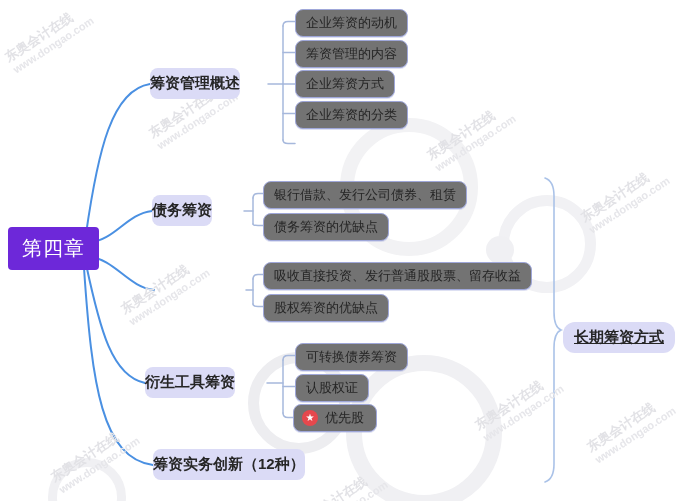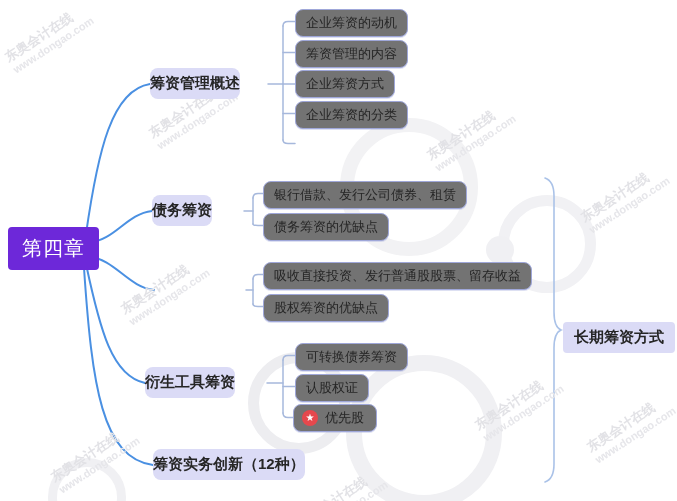--- a/index.html
+++ b/index.html
@@ -33,22 +33,22 @@
     font-size:13px;padding:4px 10px;
     box-shadow:0 1px 0 rgba(159,167,217,.35);
   }
   .leaf.starred{display:flex;align-items:center;gap:7px;padding:4px 12px 4px 8px;}
   .star-badge{
     width:16px;height:16px;border-radius:50%;background:#e5484d;color:#ffffff;
     display:inline-flex;align-items:center;justify-content:center;
     font-size:10px;line-height:1;flex:0 0 auto;
   }
   .side-label{
-    position:absolute;background:#dbdbf6;border-radius:4px;font-size:15px;
-    font-weight:bold;padding:6px 11px;z-index:3;white-space:nowrap;color:#262626;
+    position:absolute;background:#dbdbf6;border-radius:12px;font-size:15px;
+    font-weight:bold;padding:6px 11px;z-index:3;white-space:nowrap;color:#262626;text-decoration:underline;
   }
 </style>
 </head>
 <body>
 
 <div id="stage">
 
   <div class="wm-circle" style="left:340px;top:118px;width:110px;height:110px;border:14px solid #f2f2f4;"></div>
   <div class="wm-circle" style="left:346px;top:355px;width:124px;height:124px;border:16px solid #f0f0f3;"></div>
   <div class="wm-circle" style="left:248px;top:352px;width:80px;height:80px;border:11px solid #ededf0;"></div>

